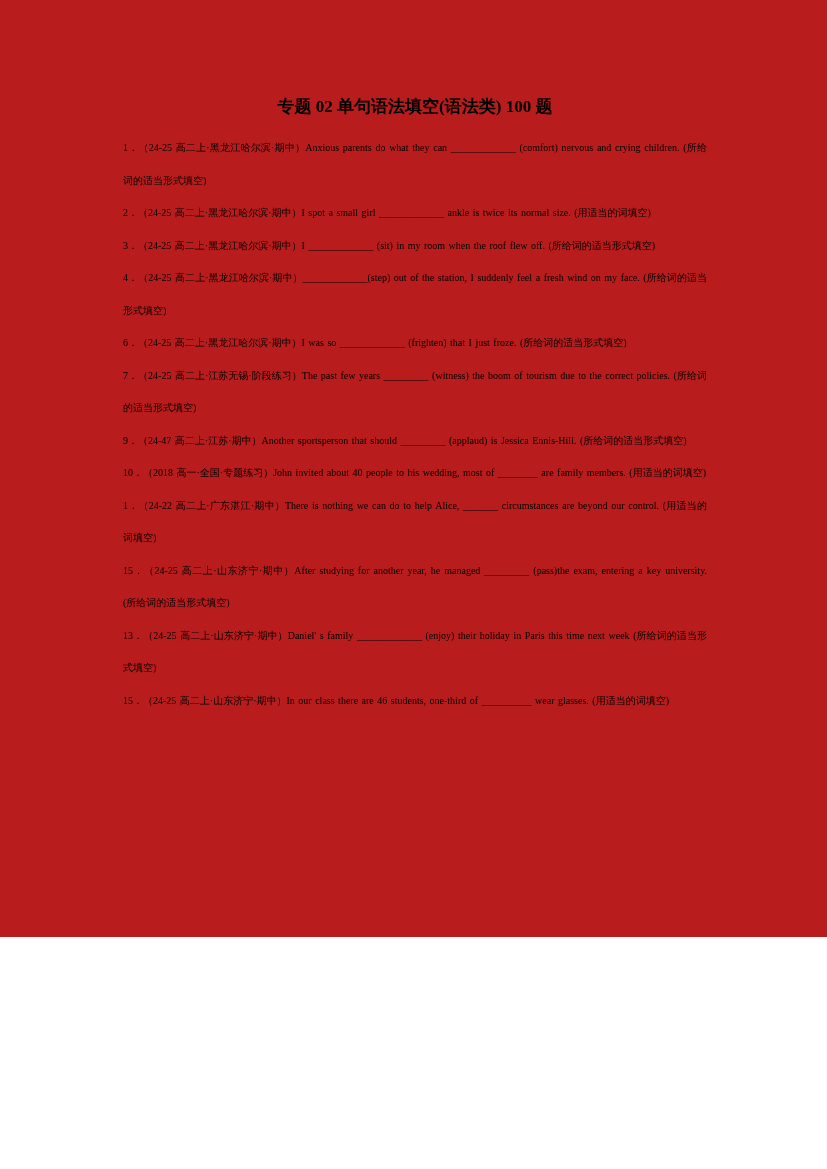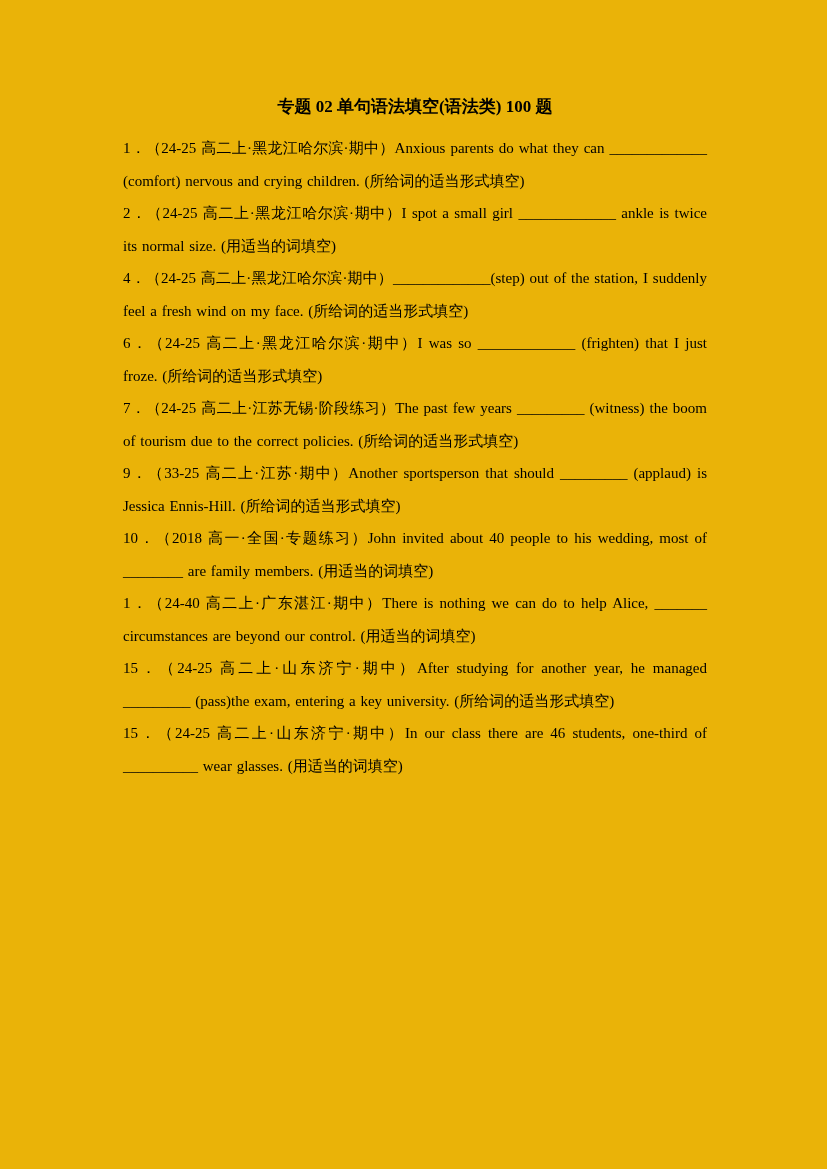--- a/index.html
+++ b/index.html
@@ -10,72 +10,74 @@
   body {
     width: 827px;
     height: 1169px;
     overflow: hidden;
     font-family: "Liberation Serif", "DejaVu Serif", serif;
     color: #000000;
   }
   .page {
     box-sizing: border-box;
     width: 827px;
-    height: 1169px;
+    height: 937px;
     padding: 94px 120px 8px 123px;
-    background: #eab308;
+    background: #b91c1c;
   }
   .title {
     margin: 0 0 12px 0;
     font-size: 17px;
     font-weight: bold;
     text-align: center;
     line-height: 26px;
     font-family: "Liberation Serif", "DejaVu Serif", serif;
   }
   .questions {
     width: 100%;
   }
   .question {
     margin: 0;
-    font-size: 15px;
+    font-size: 10px;
     line-height: 32.5px;
     text-align: justify;
     word-spacing: 1px;
     color: #000000;
   }
   .question span {
     white-space: normal;
   }
 </style>
 </head>
 <body>
 
 <div class="page">
   <h1 class="title">专题 02 单句语法填空(语法类) 100 题</h1>
   <div class="questions">
 
     <p class="question"><span>1．</span><span>（24-25 高二上·黑龙江哈尔滨·期中）</span><span>Anxious parents do what they can _____________ (comfort) nervous and crying children. (所给词的适当形式填空)</span></p>
 
     <p class="question"><span>2．</span><span>（24-25 高二上·黑龙江哈尔滨·期中）</span><span>I spot a small girl _____________ ankle is twice its normal size. (用适当的词填空)</span></p>
 
+    <p class="question"><span>3．</span><span>（24-25 高二上·黑龙江哈尔滨·期中）</span><span>I _____________ (sit) in my room when the roof flew off. (所给词的适当形式填空)</span></p>
 
     <p class="question"><span>4．</span><span>（24-25 高二上·黑龙江哈尔滨·期中）</span><span>_____________(step) out of the station, I suddenly feel a fresh wind on my face. (所给词的适当形式填空)</span></p>
 
 
     <p class="question"><span>6．</span><span>（24-25 高二上·黑龙江哈尔滨·期中）</span><span>I was so _____________ (frighten) that I just froze. (所给词的适当形式填空)</span></p>
 
     <p class="question"><span>7．</span><span>（24-25 高二上·江苏无锡·阶段练习）</span><span>The past few years _________ (witness) the boom of tourism due to the correct policies. (所给词的适当形式填空)</span></p>
 
 
-    <p class="question"><span>9．</span><span>（33-25 高二上·江苏·期中）</span><span>Another sportsperson that should _________ (applaud) is Jessica Ennis-Hill. (所给词的适当形式填空)</span></p>
+    <p class="question"><span>9．</span><span>（24-47 高二上·江苏·期中）</span><span>Another sportsperson that should _________ (applaud) is Jessica Ennis-Hill. (所给词的适当形式填空)</span></p>
 
     <p class="question"><span>10．</span><span>（2018 高一·全国·专题练习）</span><span>John invited about 40 people to his wedding, most of ________ are family members. (用适当的词填空)</span></p>
 
-    <p class="question"><span>1．</span><span>（24-40 高二上·广东湛江·期中）</span><span>There is nothing we can do to help Alice, _______ circumstances are beyond our control. (用适当的词填空)</span></p>
+    <p class="question"><span>1．</span><span>（24-22 高二上·广东湛江·期中）</span><span>There is nothing we can do to help Alice, _______ circumstances are beyond our control. (用适当的词填空)</span></p>
 
     <p class="question"><span>15．</span><span>（24-25 高二上·山东济宁·期中）</span><span>After studying for another year, he managed _________ (pass)the exam, entering a key university. (所给词的适当形式填空)</span></p>
 
+    <p class="question"><span>13．</span><span>（24-25 高二上·山东济宁·期中）</span><span>Daniel' s family _____________ (enjoy) their holiday in Paris this time next week (所给词的适当形式填空)</span></p>
 
     <p class="question"><span>15．</span><span>（24-25 高二上·山东济宁·期中）</span><span>In our class there are 46 students, one-third of __________ wear glasses. (用适当的词填空)</span></p>
 
   </div>
 </div>
 
 </body></html>

